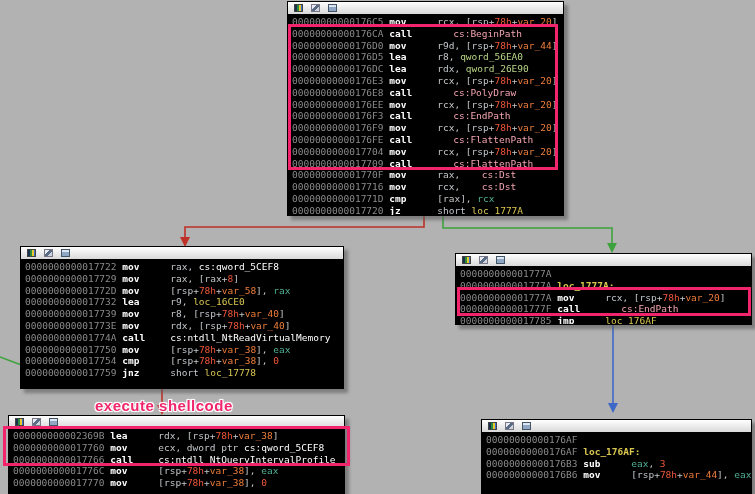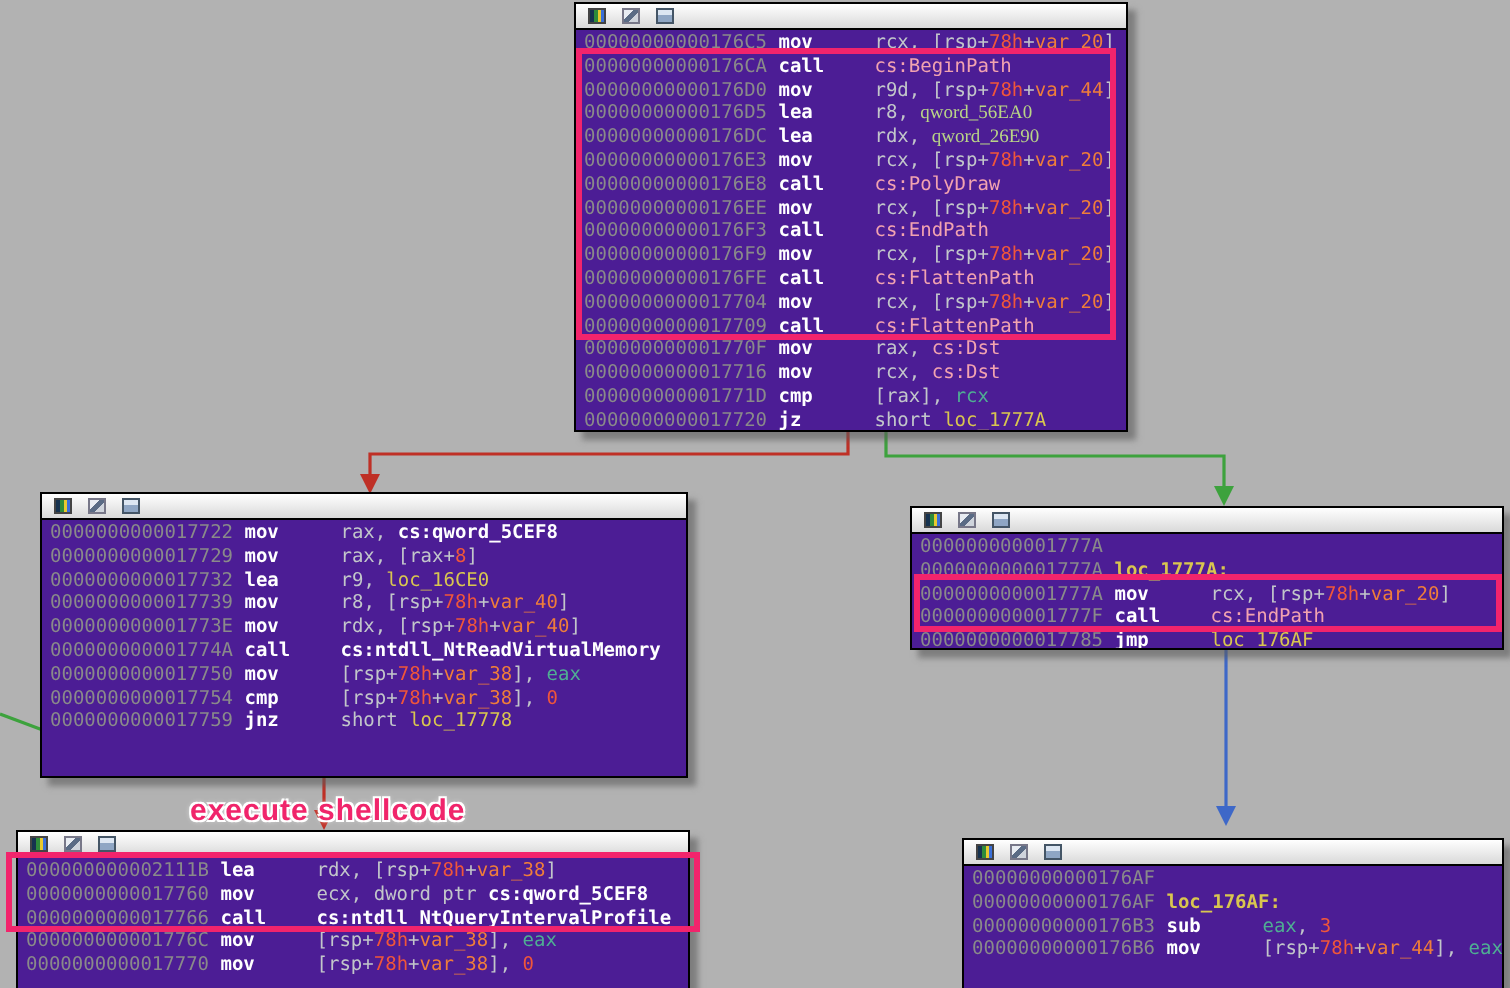--- a/index.html
+++ b/index.html
@@ -7,21 +7,21 @@
   body {
     position:relative; overflow:hidden;
     background:#b2b2b2;
     font-family:"DejaVu Sans Mono", monospace;
   }
   #canvas { position:absolute; inset:0; }
   #edges { position:absolute; left:0; top:0; z-index:1; pointer-events:none; }
 
   .block {
     position:absolute; z-index:2;
-    background:#4c1d95;
+    background:#000000;
     border:1px solid #000;
     box-shadow:4px 4px 3px rgba(90,90,90,.6);
     overflow:hidden;
   }
   .titlebar {
     height:13px;
     background:linear-gradient(#ffffff,#d9d9d9);
     border-bottom:1px solid #000;
     display:flex; align-items:center;
     padding-left:6px;
@@ -38,24 +38,24 @@
     padding-left:4px; overflow:hidden;
     color:#c2c6ca;
   }
   .a   { color:#8a8a8a; }
   .m   { color:#ffffff; font-weight:bold; display:inline-block; width:48px; }
   .r   { color:#c2c6ca; }
   .t   { color:#4fae93; }
   .n   { color:#f0563a; }
   .v   { color:#ef7d3a; }
   .p   { color:#c2c6ca; }
-  .i   { color:#f2a3b0; }
-  .w   { color:#ffffff; font-weight:bold; }
+  .i   { color:#f2a3b0;margin-left:16px; }
+  .w   { color:#ffffff; font-weight:normal; }
   .y   { color:#d9c64f; }
-  .g   { color:#b9d487;font-family:Liberation Serif, serif; }
+  .g   { color:#b9d487; }
   .lbl { color:#d9c64f; font-weight:bold; }
 
   .hlbox {
     position:absolute; z-index:3;
     border:3px solid #f2246c;
     pointer-events:none;
   }
   .annotation {
     position:absolute; z-index:4;
     left:95px; top:397px;
@@ -110,20 +110,21 @@
     </div>
     <div class="block" style="left: 20px; top: 246px; width: 324px; height: 143px;">
       <div class="titlebar">
         <span class="tbicon ic0"></span>
         <span class="tbicon ic1"></span>
         <span class="tbicon ic2"></span>
       </div>
       <div class="rows">
         <div class="row"><span class="a">0000000000017722 </span><span class="m">mov</span><span class="r">rax</span><span class="p">, </span><span class="w">cs:qword_5CEF8</span></div>
         <div class="row"><span class="a">0000000000017729 </span><span class="m">mov</span><span class="r">rax</span><span class="p">, [</span><span class="r">rax</span><span class="p">+</span><span class="n">8</span><span class="p">]</span></div>
+        <div class="row"><span class="a">000000000001772D </span><span class="m">mov</span><span class="p">[</span><span class="r">rsp</span><span class="p">+</span><span class="n">78h</span><span class="p">+</span><span class="v">var_58</span><span class="p">], </span><span class="t">rax</span></div>
         <div class="row"><span class="a">0000000000017732 </span><span class="m">lea</span><span class="r">r9</span><span class="p">, </span><span class="y">loc_16CE0</span></div>
         <div class="row"><span class="a">0000000000017739 </span><span class="m">mov</span><span class="r">r8</span><span class="p">, [</span><span class="r">rsp</span><span class="p">+</span><span class="n">78h</span><span class="p">+</span><span class="v">var_40</span><span class="p">]</span></div>
         <div class="row"><span class="a">000000000001773E </span><span class="m">mov</span><span class="r">rdx</span><span class="p">, [</span><span class="r">rsp</span><span class="p">+</span><span class="n">78h</span><span class="p">+</span><span class="v">var_40</span><span class="p">]</span></div>
         <div class="row"><span class="a">000000000001774A </span><span class="m">call</span><span class="w">cs:ntdll_NtReadVirtualMemory</span></div>
         <div class="row"><span class="a">0000000000017750 </span><span class="m">mov</span><span class="p">[</span><span class="r">rsp</span><span class="p">+</span><span class="n">78h</span><span class="p">+</span><span class="v">var_38</span><span class="p">], </span><span class="t">eax</span></div>
         <div class="row"><span class="a">0000000000017754 </span><span class="m">cmp</span><span class="p">[</span><span class="r">rsp</span><span class="p">+</span><span class="n">78h</span><span class="p">+</span><span class="v">var_38</span><span class="p">], </span><span class="n">0</span></div>
         <div class="row"><span class="a">0000000000017759 </span><span class="m">jnz</span><span class="p">short </span><span class="y">loc_17778</span></div>
       </div>
     </div>
     <div class="block" style="left: 455px; top: 253px; width: 297px; height: 72px;">
@@ -140,21 +141,21 @@
         <div class="row"><span class="a">0000000000017785 </span><span class="m">jmp</span><span class="y">loc_176AF</span></div>
       </div>
     </div>
     <div class="block" style="left: 8px; top: 415px; width: 337px; height: 85px;">
       <div class="titlebar">
         <span class="tbicon ic0"></span>
         <span class="tbicon ic1"></span>
         <span class="tbicon ic2"></span>
       </div>
       <div class="rows">
-        <div class="row"><span class="a">000000000002111B </span><span class="m">lea</span><span class="r">rdx</span><span class="p">, [</span><span class="r">rsp</span><span class="p">+</span><span class="n">78h</span><span class="p">+</span><span class="v">var_38</span><span class="p">]</span></div>
+        <div class="row"><span class="a">000000000002369B </span><span class="m">lea</span><span class="r">rdx</span><span class="p">, [</span><span class="r">rsp</span><span class="p">+</span><span class="n">78h</span><span class="p">+</span><span class="v">var_38</span><span class="p">]</span></div>
         <div class="row"><span class="a">0000000000017760 </span><span class="m">mov</span><span class="r">ecx</span><span class="p">, dword ptr </span><span class="w">cs:qword_5CEF8</span></div>
         <div class="row"><span class="a">0000000000017766 </span><span class="m">call</span><span class="w">cs:ntdll_NtQueryIntervalProfile</span></div>
         <div class="row"><span class="a">000000000001776C </span><span class="m">mov</span><span class="p">[</span><span class="r">rsp</span><span class="p">+</span><span class="n">78h</span><span class="p">+</span><span class="v">var_38</span><span class="p">], </span><span class="t">eax</span></div>
         <div class="row"><span class="a">0000000000017770 </span><span class="m">mov</span><span class="p">[</span><span class="r">rsp</span><span class="p">+</span><span class="n">78h</span><span class="p">+</span><span class="v">var_38</span><span class="p">], </span><span class="n">0</span></div>
       </div>
     </div>
     <div class="block" style="left: 481px; top: 419px; width: 271px; height: 81px;">
       <div class="titlebar">
         <span class="tbicon ic0"></span>
         <span class="tbicon ic1"></span>

